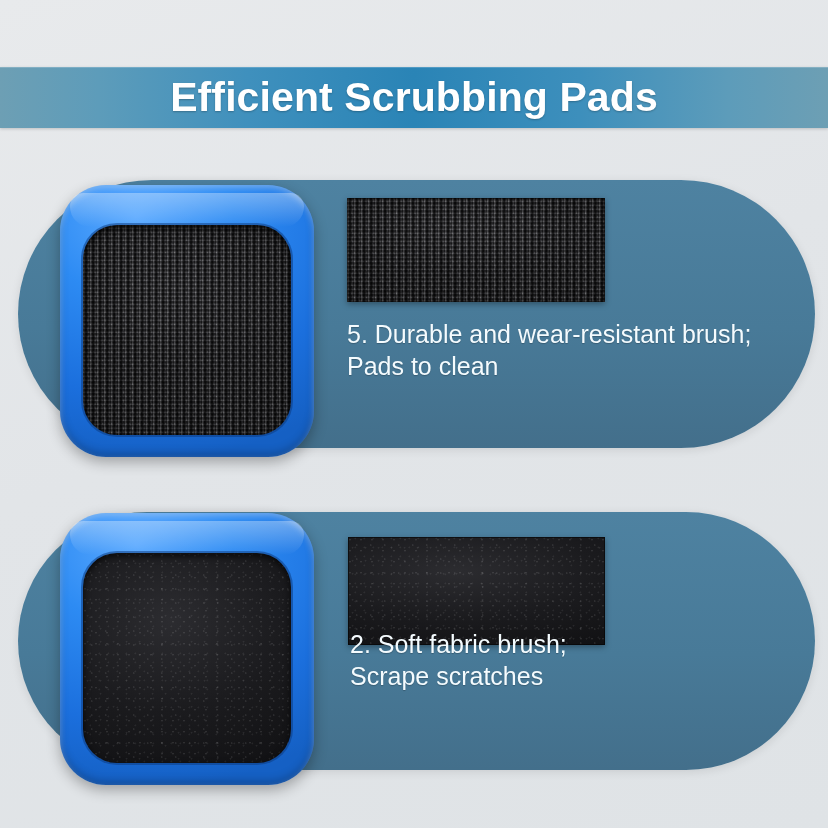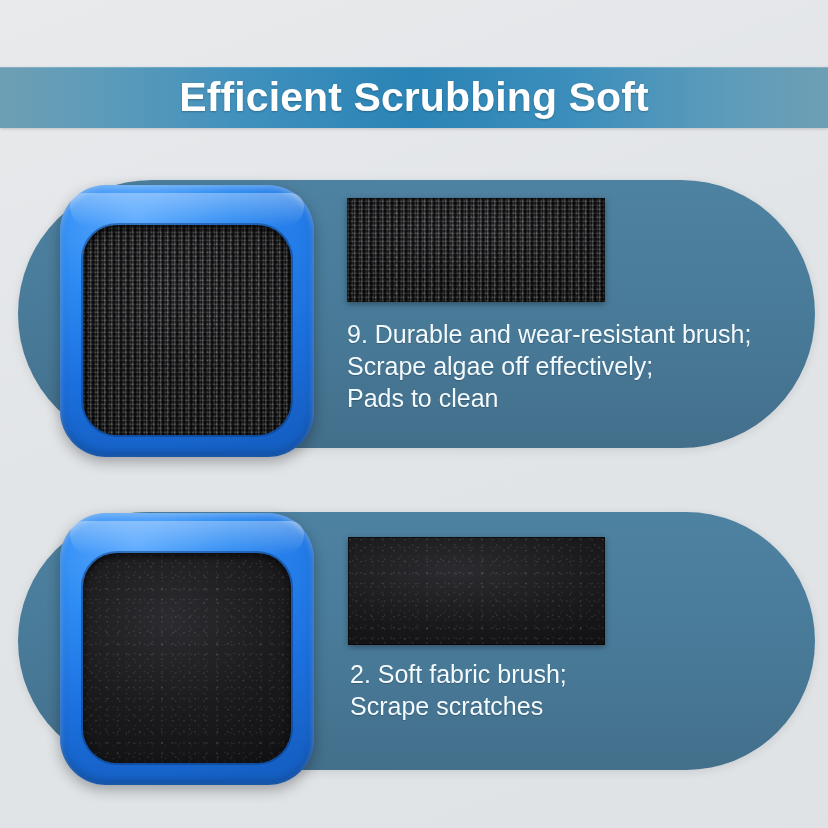--- a/index.html
+++ b/index.html
@@ -159,39 +159,38 @@
   .caption {
     position: absolute;
     color: #f4fbfe;
     font-size: 25px;
     line-height: 32px;
     font-weight: normal;
     white-space: nowrap;
     text-shadow: 0 1px 1px rgba(0,0,0,0.22);
   }
   #caption-1 { left: 347px; top: 318px; }
-  #caption-2 { left: 350px; top: 658px; }
+  #caption-2 { left: 350px; top: 628px; }
   .caption-line { display: block; }
 </style>
 </head>
 <body>
 
 <div id="canvas">
 
   <div id="header-banner">
-    <span id="banner-title">Efficient Scrubbing Soft</span>
+    <span id="banner-title">Efficient Scrubbing Pads</span>
   </div>
 
   <div class="panel" id="panel-1"></div>
 
   <div class="swatch tex-bristle" id="swatch-1"></div>
 
   <div class="caption" id="caption-1">
-    <span class="caption-line">9. Durable and wear-resistant brush;</span>
-    <span class="caption-line">Scrape algae off effectively;</span>
+    <span class="caption-line">5. Durable and wear-resistant brush;</span>
     <span class="caption-line">Pads to clean</span>
   </div>
 
   <div class="pad-wrap" id="pad-1-wrap">
     <div class="pad-frame">
       <div class="pad-surface tex-bristle"></div>
     </div>
   </div>
 
   <div class="panel" id="panel-2"></div>

